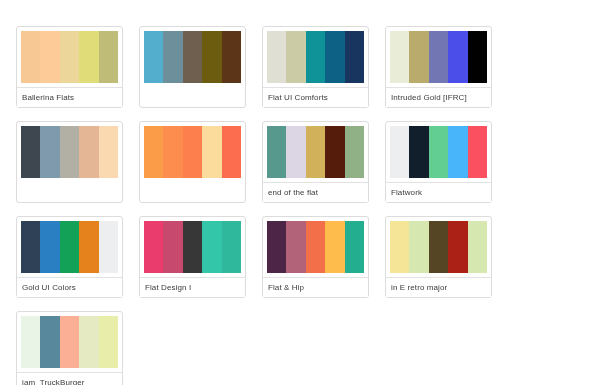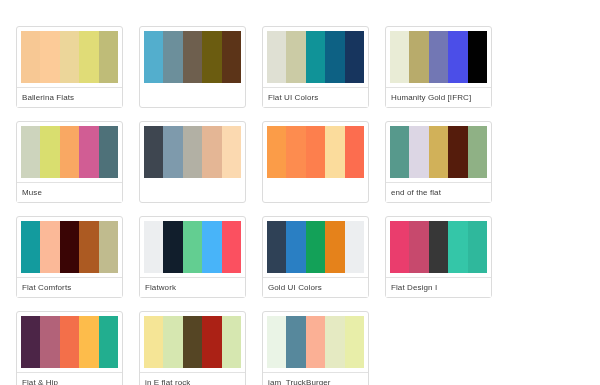--- a/index.html
+++ b/index.html
@@ -87,45 +87,33 @@
     </div>
     <div class="palette-card">
       <div class="swatch-strip">
         <div class="swatch" style="background: rgb(223, 224, 211);"></div>
         <div class="swatch" style="background: rgb(203, 203, 165);"></div>
         <div class="swatch" style="background: rgb(16, 147, 152);"></div>
         <div class="swatch" style="background: rgb(13, 97, 132);"></div>
         <div class="swatch" style="background: rgb(23, 53, 94);"></div>
       </div>
       <div class="palette-label-wrap">
-        <span class="palette-label">Flat UI Colors</span>
+        <span class="palette-label">Flat UI Comforts</span>
       </div>
     </div>
     <div class="palette-card">
       <div class="swatch-strip">
         <div class="swatch" style="background: rgb(233, 236, 214);"></div>
         <div class="swatch" style="background: rgb(184, 171, 107);"></div>
         <div class="swatch" style="background: rgb(114, 119, 180);"></div>
         <div class="swatch" style="background: rgb(75, 78, 232);"></div>
         <div class="swatch" style="background: rgb(1, 1, 1);"></div>
       </div>
       <div class="palette-label-wrap">
-        <span class="palette-label">Humanity Gold [IFRC]</span>
-      </div>
-    </div>
-    <div class="palette-card">
-      <div class="swatch-strip">
-        <div class="swatch" style="background: rgb(205, 212, 189);"></div>
-        <div class="swatch" style="background: rgb(217, 222, 111);"></div>
-        <div class="swatch" style="background: rgb(249, 168, 99);"></div>
-        <div class="swatch" style="background: rgb(209, 93, 148);"></div>
-        <div class="swatch" style="background: rgb(78, 113, 121);"></div>
-      </div>
-      <div class="palette-label-wrap">
-        <span class="palette-label">Muse</span>
+        <span class="palette-label">Intruded Gold [IFRC]</span>
       </div>
     </div>
     <div class="palette-card">
       <div class="swatch-strip">
         <div class="swatch" style="background: rgb(62, 70, 80);"></div>
         <div class="swatch" style="background: rgb(126, 154, 172);"></div>
         <div class="swatch" style="background: rgb(178, 176, 164);"></div>
         <div class="swatch" style="background: rgb(228, 182, 149);"></div>
         <div class="swatch" style="background: rgb(251, 217, 176);"></div>
       </div>
@@ -146,32 +134,20 @@
         <div class="swatch" style="background: rgb(209, 177, 89);"></div>
         <div class="swatch" style="background: rgb(85, 28, 12);"></div>
         <div class="swatch" style="background: rgb(143, 177, 133);"></div>
       </div>
       <div class="palette-label-wrap">
         <span class="palette-label">end of the flat</span>
       </div>
     </div>
     <div class="palette-card">
       <div class="swatch-strip">
-        <div class="swatch" style="background: rgb(19, 155, 158);"></div>
-        <div class="swatch" style="background: rgb(251, 185, 152);"></div>
-        <div class="swatch" style="background: rgb(58, 5, 5);"></div>
-        <div class="swatch" style="background: rgb(172, 90, 34);"></div>
-        <div class="swatch" style="background: rgb(192, 187, 142);"></div>
-      </div>
-      <div class="palette-label-wrap">
-        <span class="palette-label">Flat Comforts</span>
-      </div>
-    </div>
-    <div class="palette-card">
-      <div class="swatch-strip">
         <div class="swatch" style="background: rgb(236, 238, 240);"></div>
         <div class="swatch" style="background: rgb(17, 30, 44);"></div>
         <div class="swatch" style="background: rgb(99, 206, 145);"></div>
         <div class="swatch" style="background: rgb(72, 180, 249);"></div>
         <div class="swatch" style="background: rgb(251, 80, 96);"></div>
       </div>
       <div class="palette-label-wrap">
         <span class="palette-label">Flatwork</span>
       </div>
     </div>
@@ -213,21 +189,21 @@
     </div>
     <div class="palette-card">
       <div class="swatch-strip">
         <div class="swatch" style="background: rgb(245, 229, 150);"></div>
         <div class="swatch" style="background: rgb(214, 231, 176);"></div>
         <div class="swatch" style="background: rgb(85, 69, 36);"></div>
         <div class="swatch" style="background: rgb(171, 33, 21);"></div>
         <div class="swatch" style="background: rgb(214, 231, 176);"></div>
       </div>
       <div class="palette-label-wrap">
-        <span class="palette-label">in E flat rock</span>
+        <span class="palette-label">in E retro major</span>
       </div>
     </div>
     <div class="palette-card">
       <div class="swatch-strip">
         <div class="swatch" style="background: rgb(234, 244, 230);"></div>
         <div class="swatch" style="background: rgb(87, 136, 156);"></div>
         <div class="swatch" style="background: rgb(251, 176, 149);"></div>
         <div class="swatch" style="background: rgb(229, 234, 194);"></div>
         <div class="swatch" style="background: rgb(232, 238, 169);"></div>
       </div>

